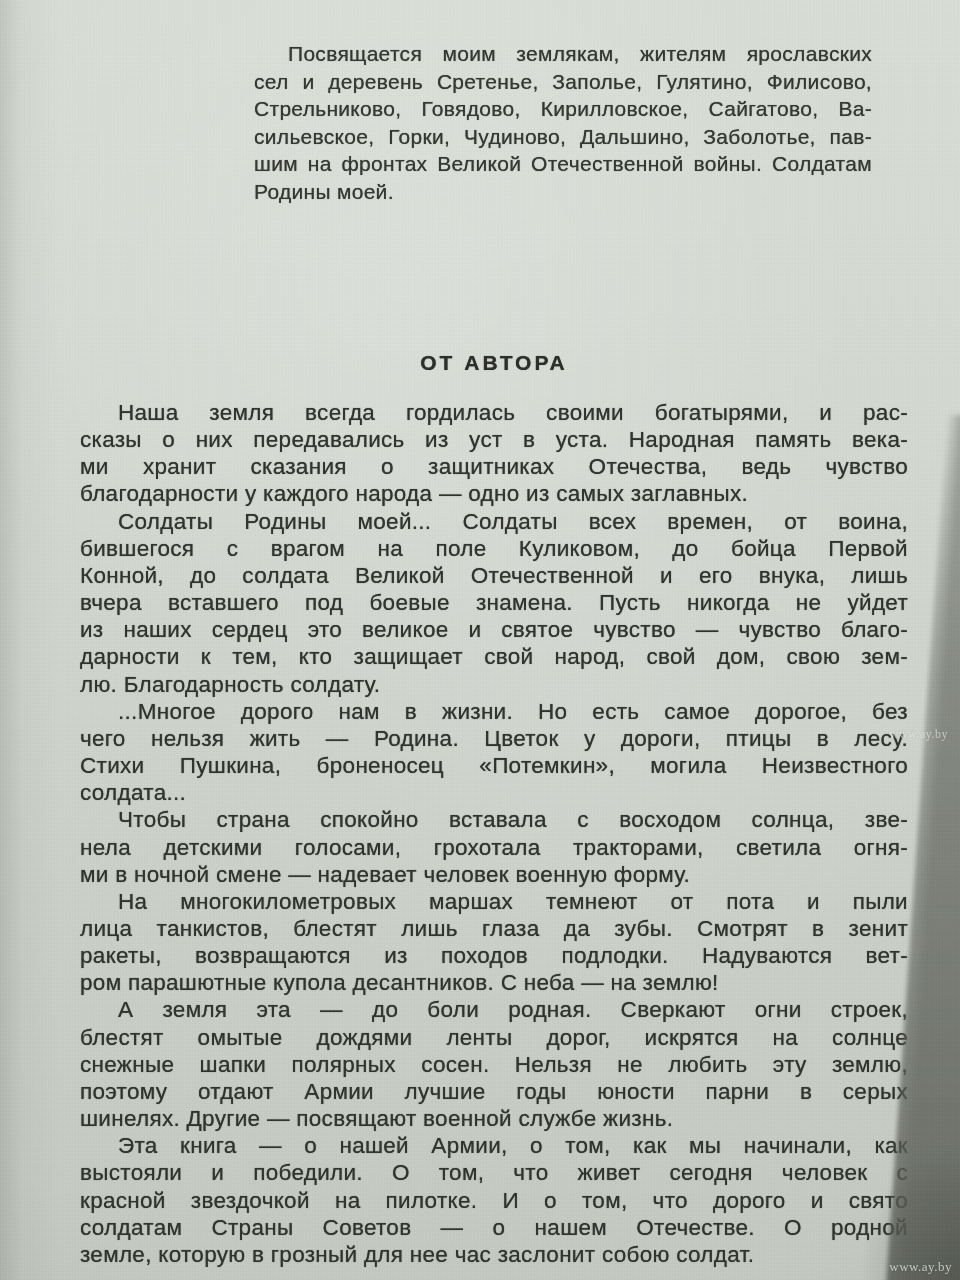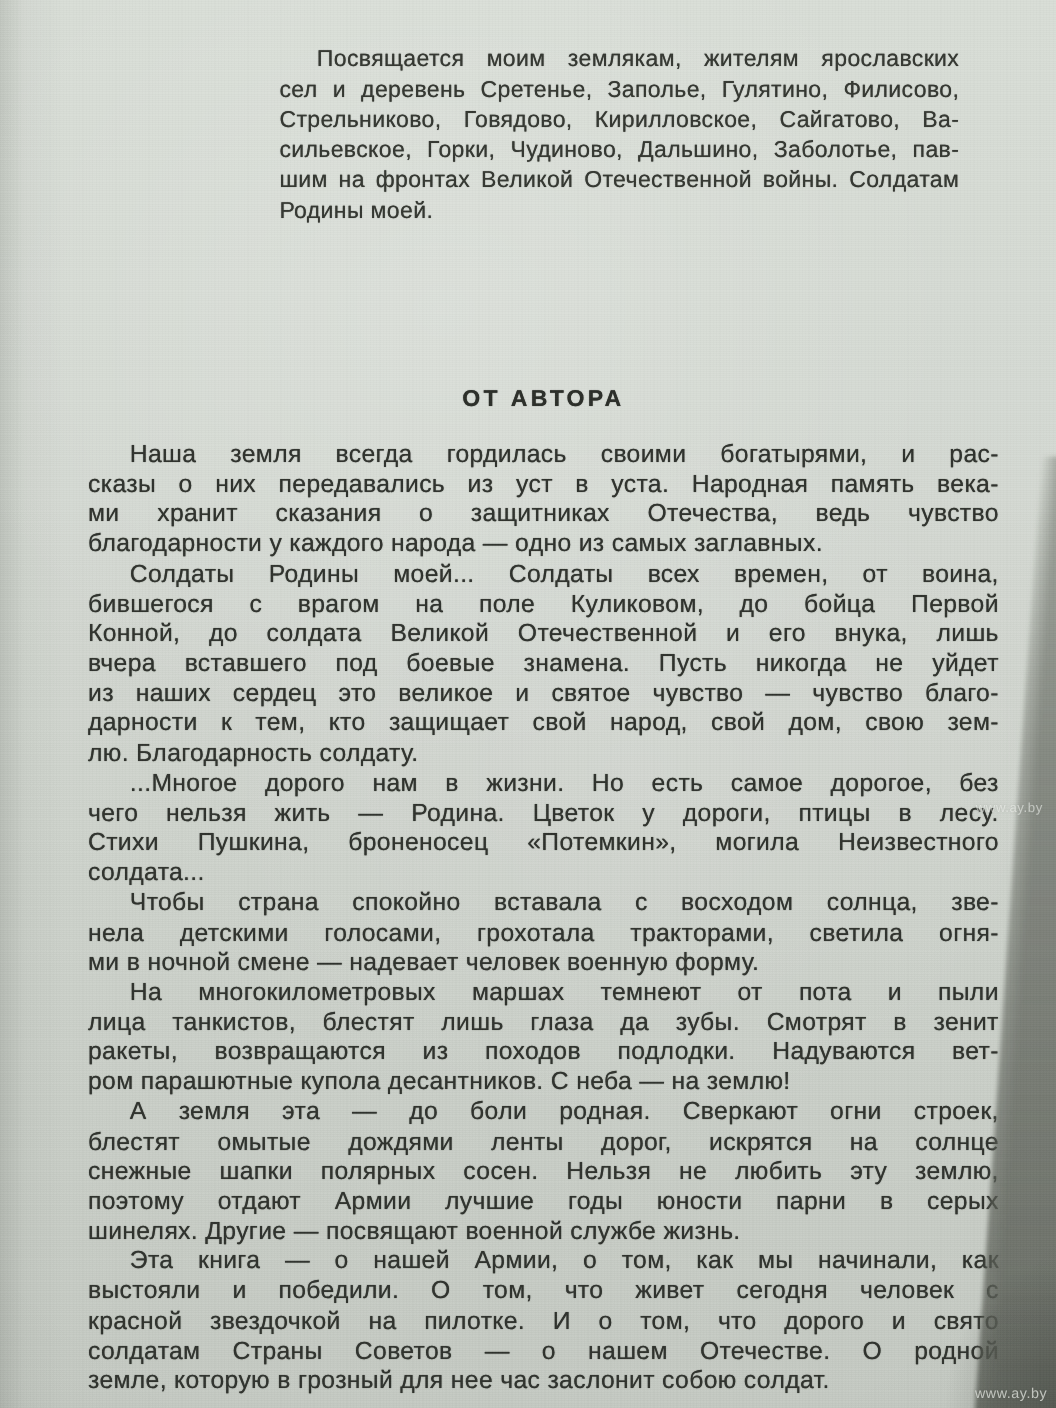--- a/index.html
+++ b/index.html
@@ -77,21 +77,21 @@
     text-align-last: justify;
     white-space: normal;
   }
   .line.indent { text-indent: 38px; }
   .dedication .line.indent { text-indent: 34px; }
   .line.last { text-align-last: left; }
 
   
   .watermark {
     position: absolute; z-index: 6; pointer-events: none;
-    font-family: Liberation Sans, sans-serif;
+    font-family: Liberation Serif, serif;
     letter-spacing: 0.5px;
     margin-left: 32px;
   }
   .wm-mid {
     top: 727px; right: 12px; font-size: 12px;
     color: rgba(248,250,246,0.55);
     text-shadow: 0 0 2px rgba(130,134,126,0.35);
   }
   .wm-bottom {
     top: 1259px; right: 8px; font-size: 13px;

